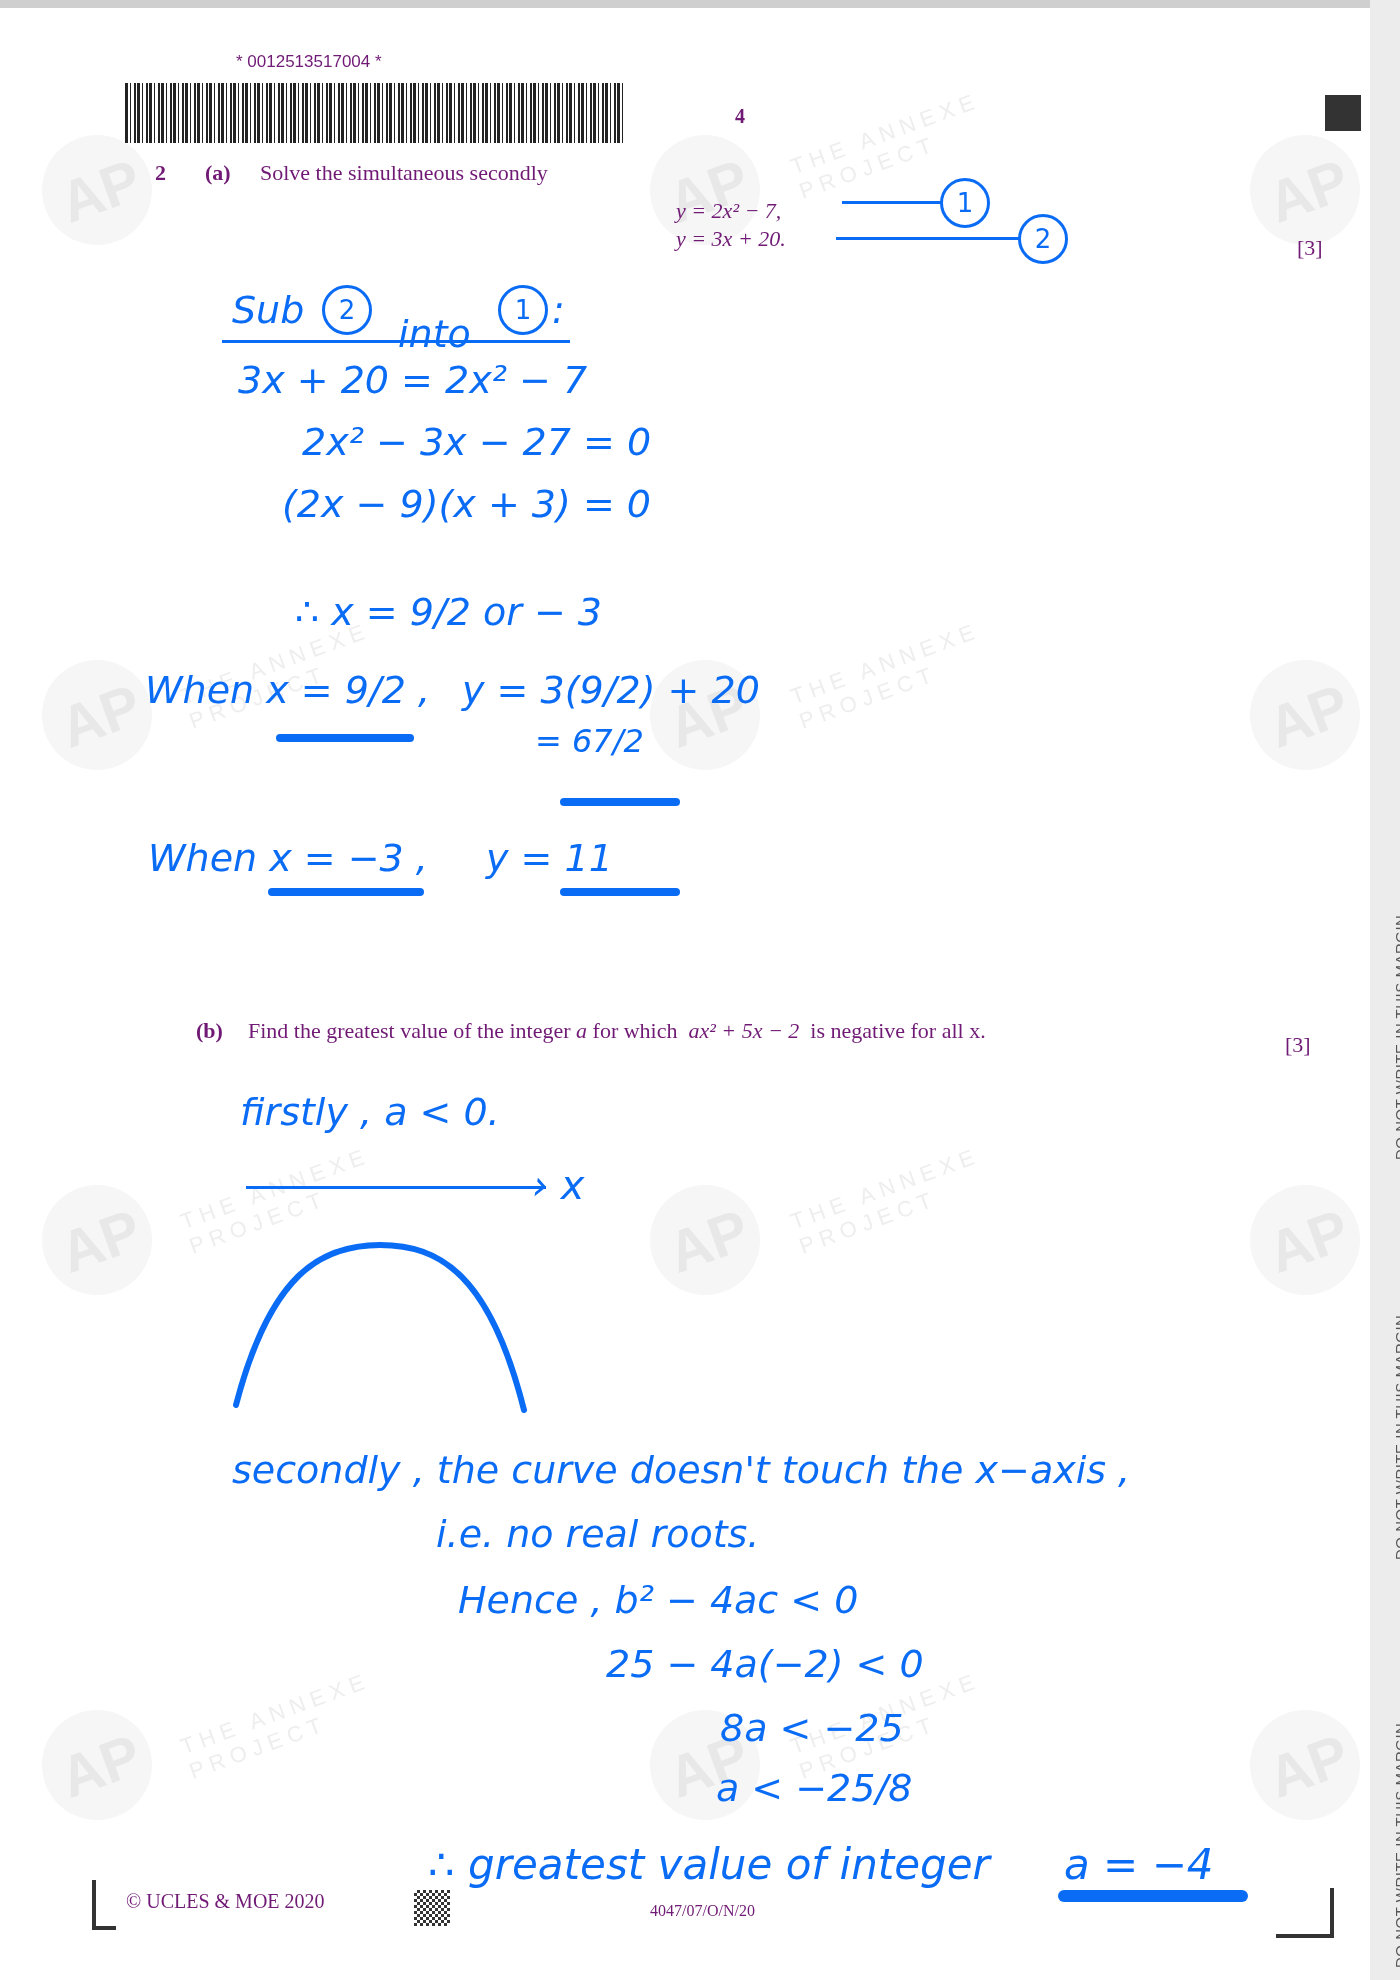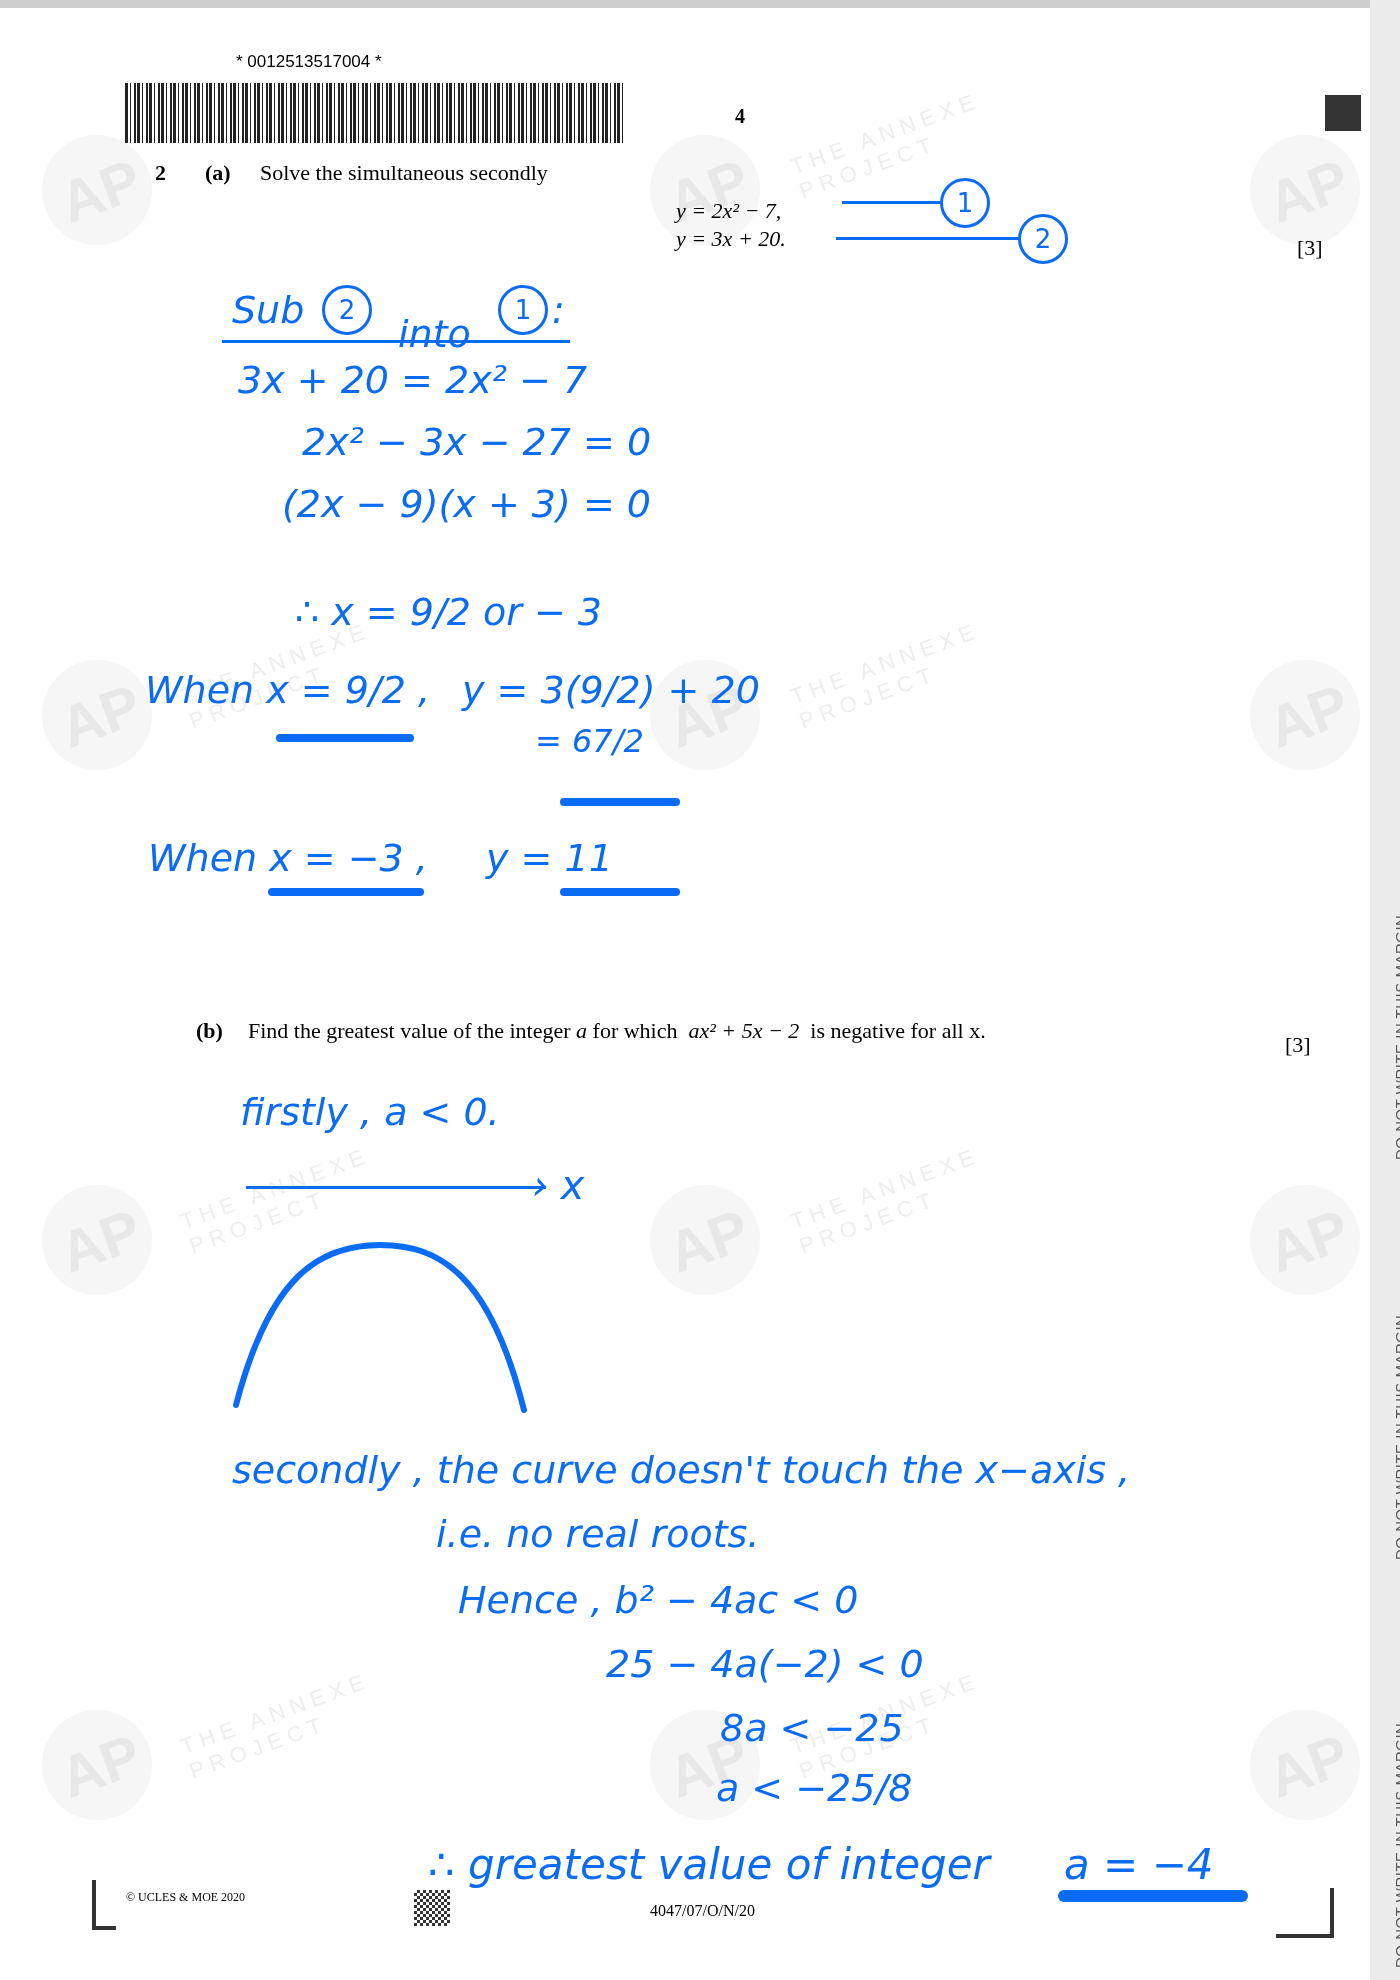--- a/index.html
+++ b/index.html
@@ -3,21 +3,21 @@
 <meta charset="utf-8">
 <style>
   html,body{margin:0;padding:0;}
   body{width:1400px;height:1980px;background:#fff;position:relative;overflow:hidden;font-family:"Liberation Serif",serif;color:#222;}
   .topline{position:absolute;left:0;top:0;width:1400px;height:8px;background:#cfcfcf;}
   .margin-strip{position:absolute;left:1370px;top:0;width:30px;height:1980px;background:#ececec;}
   .margin-text{position:absolute;font-family:"Liberation Sans",sans-serif;font-size:15px;color:#555;transform:rotate(-90deg);transform-origin:left top;white-space:nowrap;letter-spacing:0.5px;}
   .wm{position:absolute;width:110px;height:110px;border-radius:50%;background:#f6f6f6;}
   .wm span{position:absolute;left:18px;top:22px;font-family:"Liberation Sans",sans-serif;font-size:58px;color:#e8e8e8;transform:rotate(-20deg);font-weight:bold;}
   .wmtext{position:absolute;font-family:"Liberation Sans",sans-serif;font-size:22px;color:#eeeeee;letter-spacing:6px;transform:rotate(-20deg);line-height:26px;}
-  .print{position:absolute;font-family:"Liberation Serif",serif;font-size:22px;color:#000000;white-space:nowrap;}
+  .print{position:absolute;font-family:"Liberation Serif",serif;font-size:22px;color:#701a75;white-space:nowrap;}
   .hand{position:absolute;font-family:"DejaVu Sans",sans-serif;color:#0a6cf5;font-size:38px;white-space:nowrap;font-style:italic;}
   .uline{position:absolute;height:8px;border-radius:4px;background:#0a6cf5;}
   .thin{position:absolute;height:3px;background:#0a6cf5;}
   .circ{position:absolute;border:3px solid #0a6cf5;border-radius:50%;color:#0a6cf5;font-family:"DejaVu Sans",sans-serif;font-size:26px;text-align:center;}
   .barcode{position:absolute;left:125px;top:83px;width:498px;height:60px;background:repeating-linear-gradient(90deg,#222 0 3px,#fff 3px 5px,#222 5px 6px,#fff 6px 9px,#222 9px 11px,#fff 11px 12px);}
   .corner{position:absolute;background:#333;}
   .qr{position:absolute;left:414px;top:1890px;width:36px;height:36px;background:repeating-conic-gradient(#333 0 25%,#fff 0 50%) 0 0/6px 6px;}
   .grey-square{position:absolute;left:1325px;top:95px;width:36px;height:36px;background:#333;}
 </style>
 </head>
@@ -132,17 +132,17 @@
 <div class="hand" style="left:458px;top:1578px;">Hence ,  b² − 4ac &lt; 0</div>
 <div class="hand" style="left:606px;top:1642px;">25 − 4a(−2) &lt; 0</div>
 <div class="hand" style="left:720px;top:1706px;">8a &lt; −25</div>
 <div class="hand" style="left:716px;top:1766px;font-style:italic;">a &lt; −25/8</div>
 <div class="hand" style="left:428px;top:1840px;font-size:42px;">∴  greatest value of  integer</div>
 <div class="hand" style="left:1064px;top:1840px;font-size:42px;">a  = −4</div>
 <div class="uline" style="left:1058px;top:1890px;width:190px;height:12px;border-radius:6px;"></div>
 
 <div class="corner" style="left:92px;top:1880px;width:4px;height:50px;"></div>
 <div class="corner" style="left:92px;top:1926px;width:24px;height:4px;"></div>
-<div class="print" style="left:126px;top:1890px;font-size:12px;">© UCLES &amp; MOE 2020</div>
+<div class="print" style="left:126px;top:1890px;font-size:20px;">© UCLES &amp; MOE 2020</div>
 <div class="qr"></div>
 <div class="print" style="left:650px;top:1902px;font-size:16px;">4047/07/O/N/20</div>
 <div class="corner" style="left:1330px;top:1888px;width:4px;height:50px;"></div>
 <div class="corner" style="left:1276px;top:1934px;width:58px;height:4px;"></div>
 
 </body></html>

